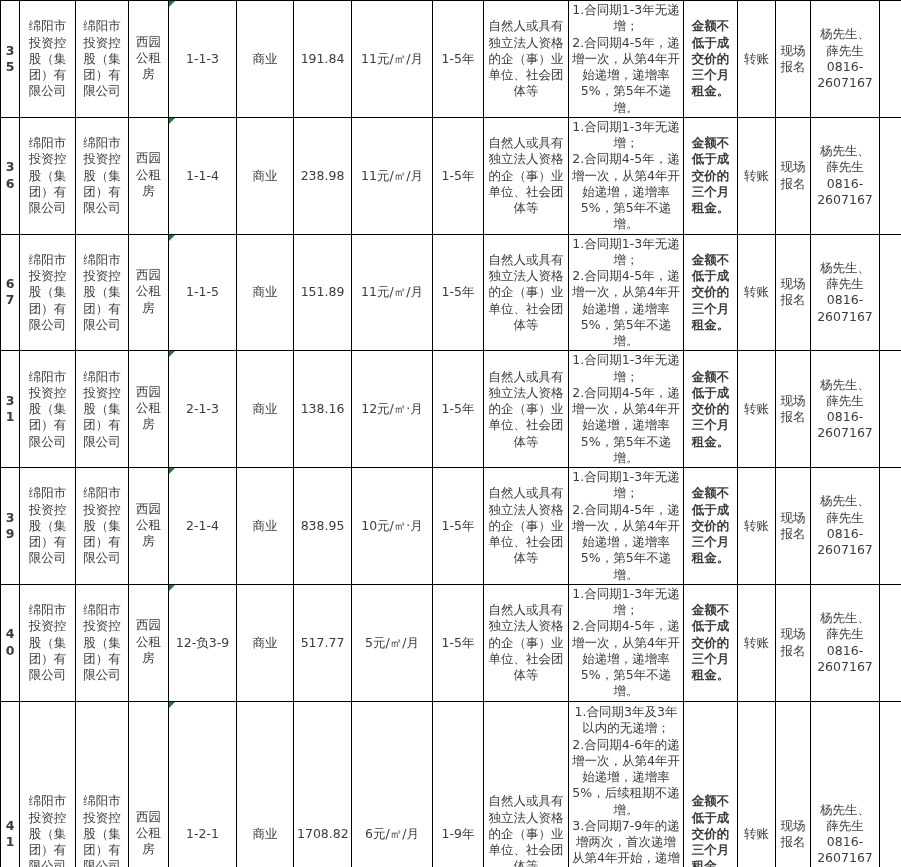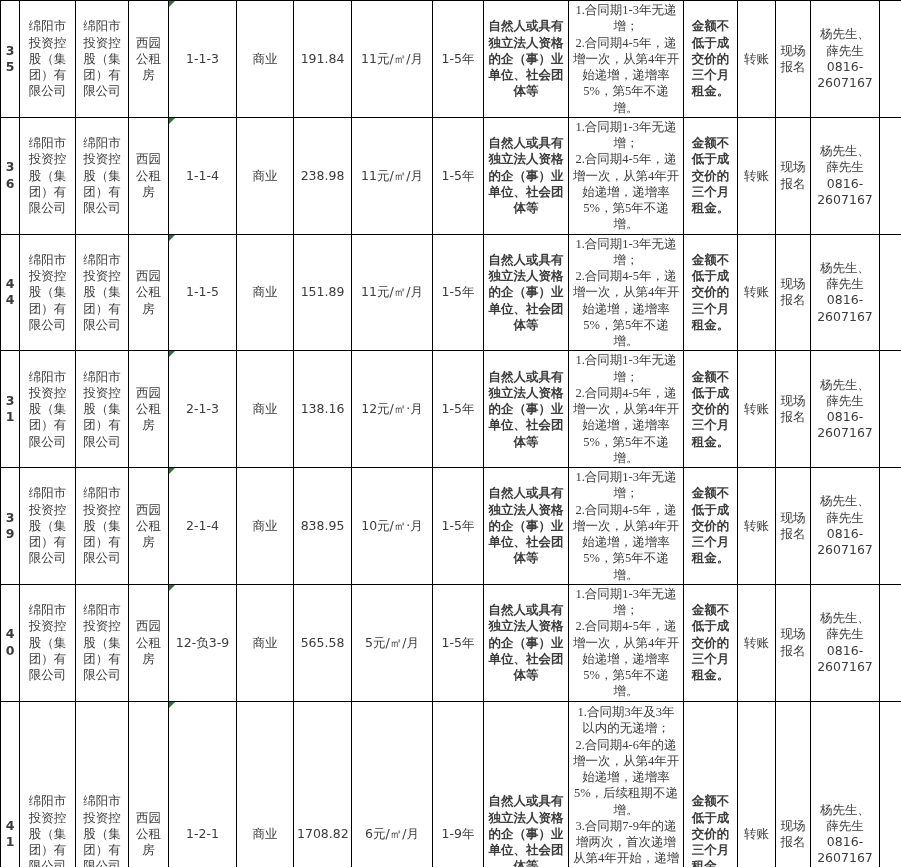--- a/index.html
+++ b/index.html
@@ -36,28 +36,28 @@
     padding: 1px 3px;
     overflow: hidden;
     word-break: break-word;
   }
   tr.r  { height: 100px; }
   tr.tall { height: 266px; }
 
   td.c-no      { padding: 1px 0; font-weight: bold; }
   td.c-owner   { padding: 1px 6px; }
   td.c-manager { padding: 1px 5px; }
-  td.c-project { padding: 1px 3px; }
+  td.c-project { padding: 1px 3px; font-family: Liberation Mono, monospace; }
   td.c-unit    { position: relative; white-space: nowrap; }
   td.c-use     { white-space: nowrap; }
   td.c-area    { white-space: nowrap; padding: 1px 0; margin-left: 47px; }
   td.c-price   { white-space: nowrap; padding: 1px 0; }
   td.c-term    { white-space: nowrap; padding: 1px 0; }
-  td.c-elig    { text-align: left; padding: 1px 5px; font-weight: bold; }
-  td.c-terms   { text-align: left; white-space: pre-line; padding: 1px 4px; font-family: Liberation Serif, serif; }
+  td.c-elig    { text-align: left; padding: 1px 5px; }
+  td.c-terms   { text-align: left; white-space: pre-line; padding: 1px 4px; }
   td.c-deposit { text-align: left; padding: 1px 7px; font-weight: bold; }
   td.c-payment { white-space: nowrap; }
   td.c-reg     { padding: 1px 4px; }
   td.c-contact { padding: 1px 3px; }
 
   .tri {
     position: absolute;
     top: 0;
     left: 0;
     width: 0;
@@ -129,21 +129,21 @@
           <td class="c-deposit"><span>金额不低于成交价的三个月租金。</span></td>
           <td class="c-payment"><span>转账</span></td>
           <td class="c-reg"><span>现场报名</span></td>
           <td class="c-contact">
             <div>杨先生、薛先生</div>
             <div>0816-2607167</div>
           </td>
           <td class="c-blank"></td>
         </tr>
         <tr class="r">
-          <td class="c-no"><span>44</span></td>
+          <td class="c-no"><span>67</span></td>
           <td class="c-owner"><span>绵阳市投资控股（集团）有限公司</span></td>
           <td class="c-manager"><span>绵阳市投资控股（集团）有限公司</span></td>
           <td class="c-project"><span>西园公租房</span></td>
           <td class="c-unit"><i class="tri"></i><span>1-1-5</span></td>
           <td class="c-use"><span>商业</span></td>
           <td class="c-area"><span>151.89</span></td>
           <td class="c-price"><span>11元/㎡/月</span></td>
           <td class="c-term"><span>1-5年</span></td>
           <td class="c-elig"><span>自然人或具有独立法人资格的企（事）业单位、社会团体等</span></td>
           <td class="c-terms"><span>1.合同期1-3年无递增；
@@ -201,21 +201,21 @@
           </td>
           <td class="c-blank"></td>
         </tr>
         <tr class="r">
           <td class="c-no"><span>40</span></td>
           <td class="c-owner"><span>绵阳市投资控股（集团）有限公司</span></td>
           <td class="c-manager"><span>绵阳市投资控股（集团）有限公司</span></td>
           <td class="c-project"><span>西园公租房</span></td>
           <td class="c-unit"><i class="tri"></i><span>12-负3-9</span></td>
           <td class="c-use"><span>商业</span></td>
-          <td class="c-area"><span>565.58</span></td>
+          <td class="c-area"><span>517.77</span></td>
           <td class="c-price"><span>5元/㎡/月</span></td>
           <td class="c-term"><span>1-5年</span></td>
           <td class="c-elig"><span>自然人或具有独立法人资格的企（事）业单位、社会团体等</span></td>
           <td class="c-terms"><span>1.合同期1-3年无递增；
 2.合同期4-5年，递增一次，从第4年开始递增，递增率5%，第5年不递增。</span></td>
           <td class="c-deposit"><span>金额不低于成交价的三个月租金。</span></td>
           <td class="c-payment"><span>转账</span></td>
           <td class="c-reg"><span>现场报名</span></td>
           <td class="c-contact">
             <div>杨先生、薛先生</div>

